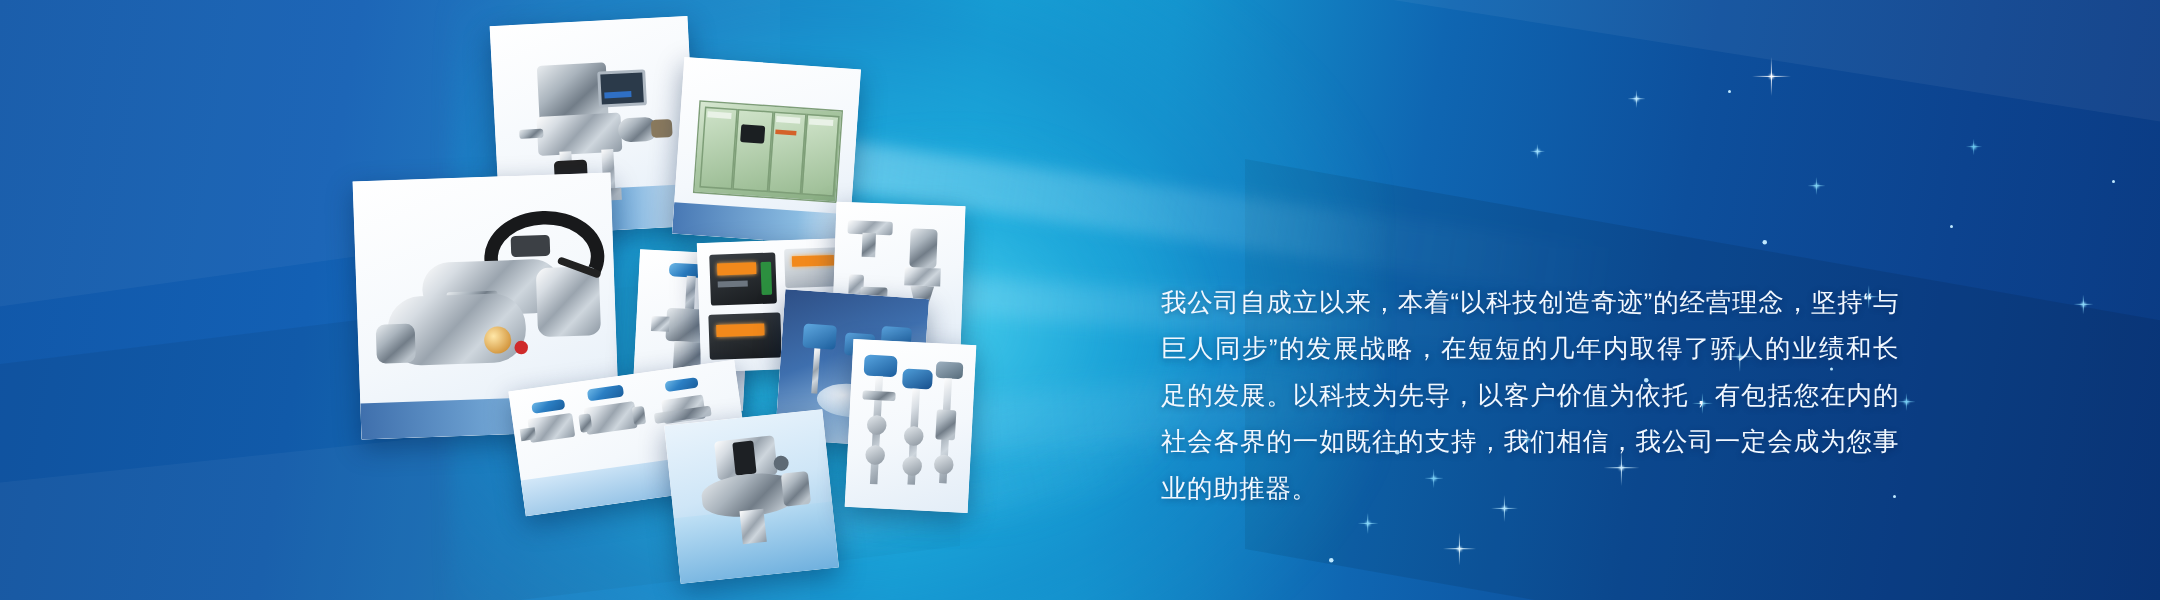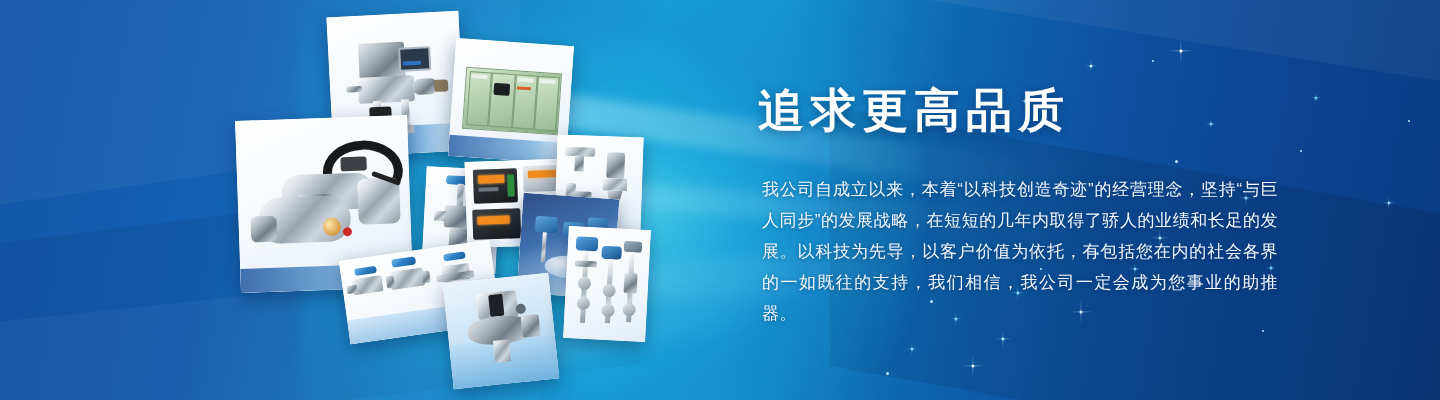--- a/index.html
+++ b/index.html
@@ -82,21 +82,21 @@
   .rnd{border-radius:50%;}
 
   
   .content{position:absolute;left:758px;top:0;width:540px;height:400px;}
   .headline{position:absolute;top:84px;left:0;color:#ffffff;
     font-size:46px;font-weight:700;letter-spacing:6px;line-height:1.15;
     text-shadow:0 2px 10px rgba(2,26,70,.45);white-space:nowrap;}
   .body-copy{position:absolute;top:170px;left:0;width:524px;color:#f2f8ff;
     font-size:17px;line-height:31px;letter-spacing:.4px;text-align:justify;
     text-shadow:0 1px 4px rgba(2,26,70,.45);}
-  .body-copy p{margin:4px;}
+  .body-copy p{margin:16px;}
 </style>
 </head>
 <body>
 
 <div class="banner">
 
   <div class="bg-base"></div>
   <div class="facet f1"></div>
   <div class="facet f2"></div>
   <div class="facet f3"></div>
@@ -317,19 +317,18 @@
         <div class="part" style="left:56px;top:12px;width:18px;height:11px;background:linear-gradient(150deg,#9fb2c2,#566personal);background:linear-gradient(150deg,#9fb2c2,#566b7a);border-radius:3px;"></div>
         <div class="part metal" style="left:62px;top:23px;width:5px;height:70px;"></div>
         <div class="part metal-d" style="left:58px;top:44px;width:13px;height:20px;border-radius:2px;"></div>
         <div class="part rnd" style="left:58px;top:74px;width:13px;height:13px;background:linear-gradient(150deg,#e6ebef,#8a949e);"></div>
       </div>
     </div>
 
   </div>
 
   <div class="content">
-    <div class="headline">追求更高品质</div>
     <div class="body-copy">
       <p>我公司自成立以来，本着“以科技创造奇迹”的经营理念，坚持“与巨人同步”的发展战略，在短短的几年内取得了骄人的业绩和长足的发展。以科技为先导，以客户价值为依托，有包括您在内的社会各界的一如既往的支持，我们相信，我公司一定会成为您事业的助推器。</p>
     </div>
   </div>
 
 </div>
 
 </body></html>

